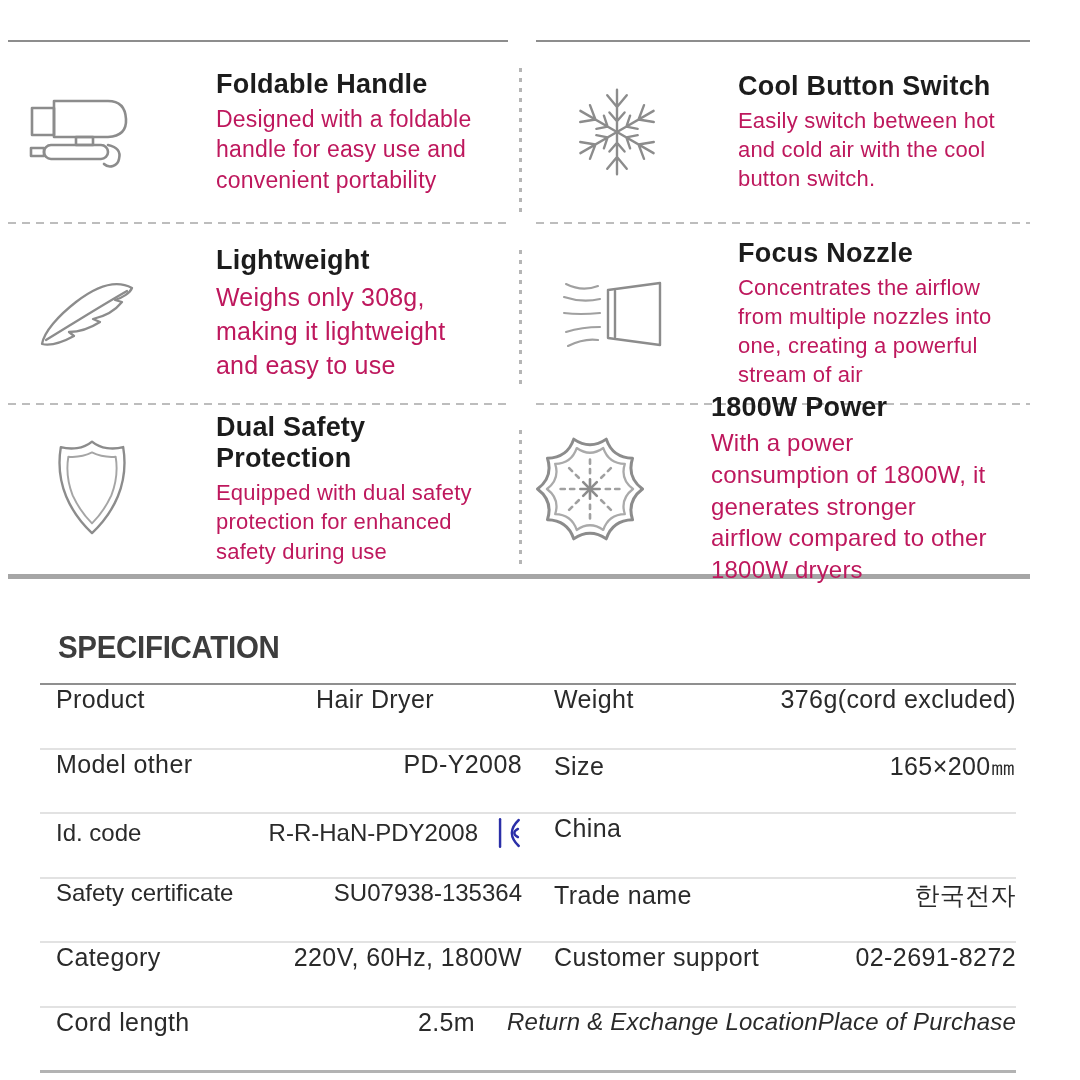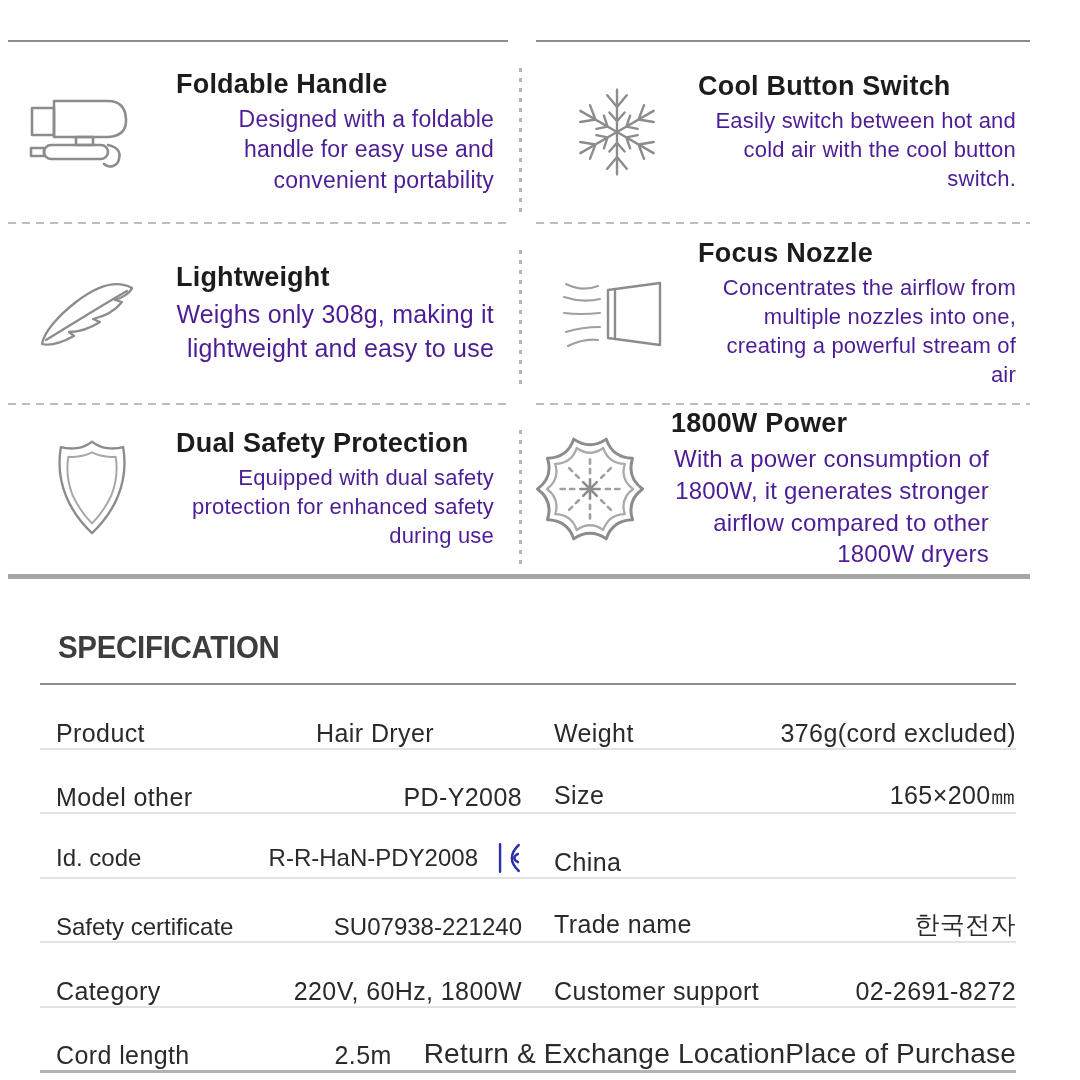--- a/index.html
+++ b/index.html
@@ -18,52 +18,52 @@
   .dash-l1{left:8px;top:222px;width:500px;}
   .dash-r1{left:536px;top:222px;width:494px;}
   .dash-l2{left:8px;top:403px;width:500px;}
   .dash-r2{left:536px;top:403px;width:494px;}
   .vdots{position:absolute;left:519px;width:3px;
     background:repeating-linear-gradient(180deg,#b5b5b5 0 4px,transparent 4px 10px);}
   .vd1{top:68px;height:144px;}
   .vd2{top:250px;height:138px;}
   .vd3{top:430px;height:134px;}
   .thickline{position:absolute;left:8px;top:574px;width:1022px;height:5px;background:#a6a6a6;}
-  .fcell{position:absolute;display:flex;align-items:center;}
+  .fcell{position:absolute;display:flex;align-items:center;gap:40px;}
   .fcell .iconbox{flex:0 0 168px;display:flex;justify-content:center;align-items:center;}
   .fcell.rightcol .iconbox{flex:0 0 162px;}
   .fcell .ftext{flex:1;padding-right:14px;}
   .ftitle{font-weight:700;color:#1c1c1c;font-size:27px;letter-spacing:.2px;margin:0 0 4px 0;}
-  .fdesc{font-size:22px;line-height:1.33;color:#4c1d95;letter-spacing:.2px;text-align:right;}
+  .fdesc{font-size:22px;line-height:1.33;color:#be185d;letter-spacing:.2px;}
   .fdesc.big{font-size:25px;line-height:1.36;}
   .fdesc.mid{font-size:23px;}
   .fdesc.small{font-size:24px;line-height:1.32;}
   .c-l1{left:8px;top:44px;width:500px;height:176px;}
   .c-r1{left:536px;top:44px;width:494px;height:176px;}
   .c-l2{left:8px;top:226px;width:500px;height:175px;}
   .c-r2{left:536px;top:226px;width:494px;height:175px;}
   .c-l3{left:8px;top:406px;width:500px;height:166px;}
   .c-r3{left:509px;top:406px;width:494px;height:166px;}
   svg.licon{stroke:#8c8c8c;fill:none;stroke-width:2.6;stroke-linecap:round;stroke-linejoin:round;}
   
   .spec{position:absolute;left:0;top:580px;width:1080px;height:400px;}
   .spec-heading{position:absolute;left:58px;top:50px;margin:0;
     font-size:31px;font-weight:700;color:#3d3d3d;letter-spacing:-.3px;
     transform:scaleX(.95);transform-origin:left;}
   .spectable{position:absolute;left:40px;top:103px;width:976px;border-top:2px solid #8f8f8f;}
-  .srow{display:flex;height:62.5px;align-items:flex-end;border-bottom:2px solid #e2e2e2;}
+  .srow{display:flex;height:62.5px;align-items:flex-start;border-bottom:2px solid #e2e2e2;}
   .srow.last{border-bottom:3px solid #b3b3b3;}
   .scell{display:flex;align-items:center;justify-content:space-between;}
   .scell.left{width:466px;padding-left:16px;}
   .scell.right{flex:1;padding-left:32px;}
   .slabel,.svalue{font-size:25px;letter-spacing:.4px;color:#2a2a2a;white-space:nowrap;}
   .svalue{text-align:right;}
   .svalue.offset{margin-right:88px;}
   .scell.tight .slabel,.scell.tight .svalue{font-size:24px;letter-spacing:0;}
-  .scell.small .slabel,.scell.small .svalue{font-size:28px;letter-spacing:.2px;}
+  .scell.small .slabel,.scell.small .svalue{font-size:24px;letter-spacing:.2px;font-style:italic;}
   .valwrap{display:flex;align-items:center;gap:14px;}
   .kc{display:inline-block;margin-left:4px;position:relative;top:2px;}
 </style>
 </head>
 <body>
 
 <div class="features">
   <div class="hline tl"></div>
   <div class="hline tr"></div>
   <div class="dashline dash-l1"></div>
@@ -229,21 +229,21 @@
         </span>
       </div>
       <div class="scell right">
         <span class="svalue">China</span>
       </div>
     </div>
 
     <div class="srow">
       <div class="scell left tight">
         <span class="slabel">Safety certificate</span>
-        <span class="svalue">SU07938-221240</span>
+        <span class="svalue">SU07938-135364</span>
       </div>
       <div class="scell right">
         <span class="slabel">Trade name</span>
         <span class="svalue">한국전자</span>
       </div>
     </div>
 
     <div class="srow">
       <div class="scell left">
         <span class="slabel">Category</span>

